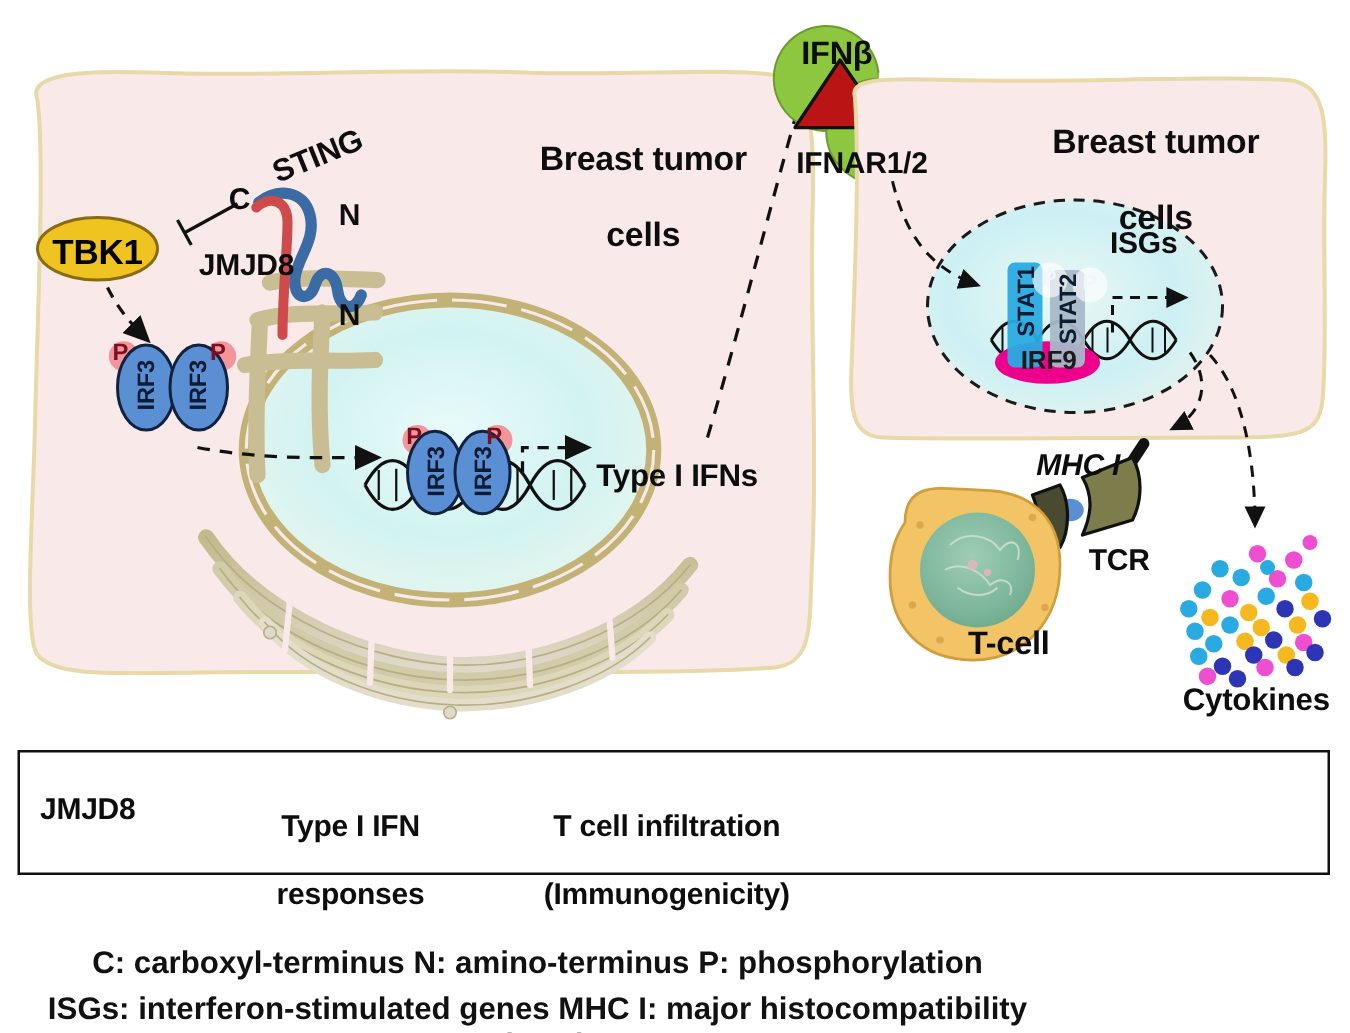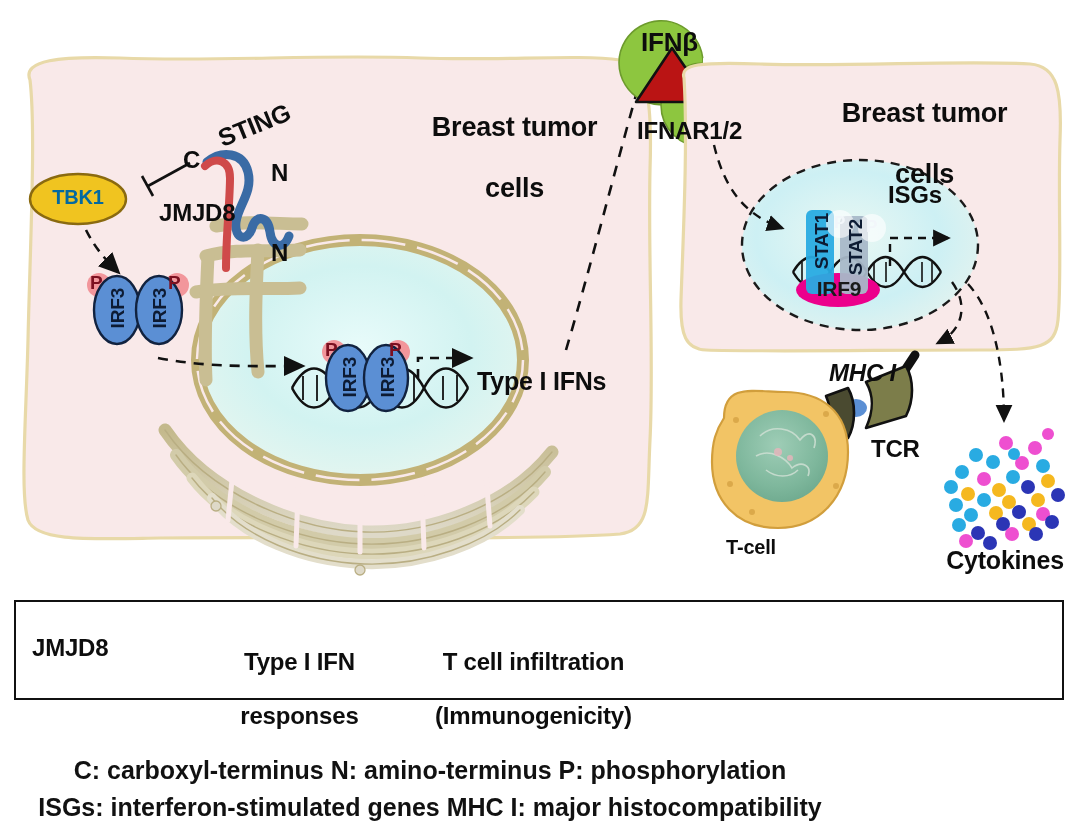--- a/index.html
+++ b/index.html
@@ -310,21 +310,21 @@
       <path d="M356,656 L385,656"></path>
       <path d="M650,656 L679,656"></path>
     </g>
   </svg>
 
   <div class="lbl ctr" style="left:395px;top:82px;width:210px;font-size:27px;">
     <span>Breast tumor</span><br>
     <span>cells</span>
   </div>
 
-  <div class="lbl ctr" style="left:30px;top:186px;width:96px;font-size:20px;color:#0369a1;">TBK1</div>
+  <div class="lbl ctr" style="left:30px;top:186px;width:96px;font-size:28px;color:#000000;">TBK1</div>
 
   <div class="lbl" style="left:214px;top:126px;font-size:25px;transform:rotate(-22deg);transform-origin:left top;">STING</div>
 
   <div class="lbl" style="left:159px;top:200px;font-size:24px;">JMJD8</div>
 
   <div class="lbl" style="left:183px;top:147px;font-size:24px;">C</div>
   <div class="lbl" style="left:271px;top:160px;font-size:24px;">N</div>
   <div class="lbl" style="left:271px;top:240px;font-size:24px;">N</div>
 
   <div class="lbl" style="left:90px;top:272px;font-size:19px;color:#7c1020;">P</div>
@@ -350,27 +350,27 @@
   <div class="lbl" style="left:888px;top:182px;font-size:24px;">ISGs</div>
 
   <div class="lbl vert" style="left:811px;top:213px;font-size:19px;color:#0d1b33;">STAT1</div>
   <div class="lbl vert" style="left:845px;top:219px;font-size:19px;color:#0d1b33;">STAT2</div>
   <div class="lbl ctr" style="left:806px;top:277px;width:66px;font-size:21px;color:#1a1a1a;">IRF9</div>
   <div class="lbl" style="left:834px;top:213px;font-size:17px;color:#f2f6fa;">P</div>
   <div class="lbl" style="left:866px;top:217px;font-size:17px;color:#f2f6fa;">P</div>
 
   <div class="lbl" style="left:829px;top:360px;font-size:24px;font-style:italic;">MHC I</div>
   <div class="lbl" style="left:871px;top:436px;font-size:24px;">TCR</div>
-  <div class="lbl ctr" style="left:696px;top:500px;width:110px;font-size:20px;margin-top:36px;">T-cell</div>
+  <div class="lbl ctr" style="left:752px;top:500px;width:110px;font-size:26px;">T-cell</div>
   <div class="lbl ctr" style="left:930px;top:546px;width:150px;font-size:25px;">Cytokines</div>
 
   <div id="summary">
     <div class="lbl" style="left:16px;top:33px;font-size:24px;">JMJD8</div>
 
-    <div class="lbl ctr" style="left:184px;top:20px;width:160px;font-size:24px;">
+    <div class="lbl ctr" style="left:165px;top:20px;width:160px;font-size:24px;">
       <span>Type I IFN</span><br>
       <span>responses</span>
     </div>
 
     <div class="lbl ctr" style="left:377px;top:20px;width:242px;font-size:24px;">
       <span>T cell infiltration</span><br>
       <span>(Immunogenicity)</span>
     </div>
 
   </div>

